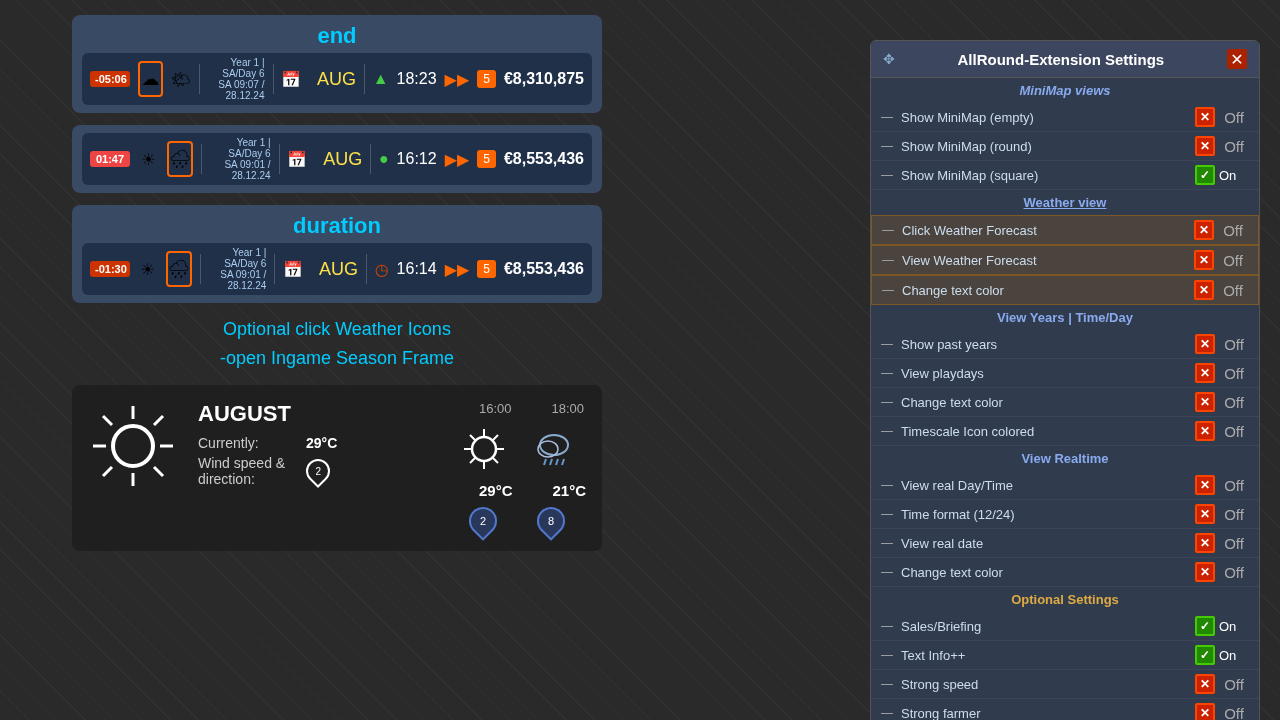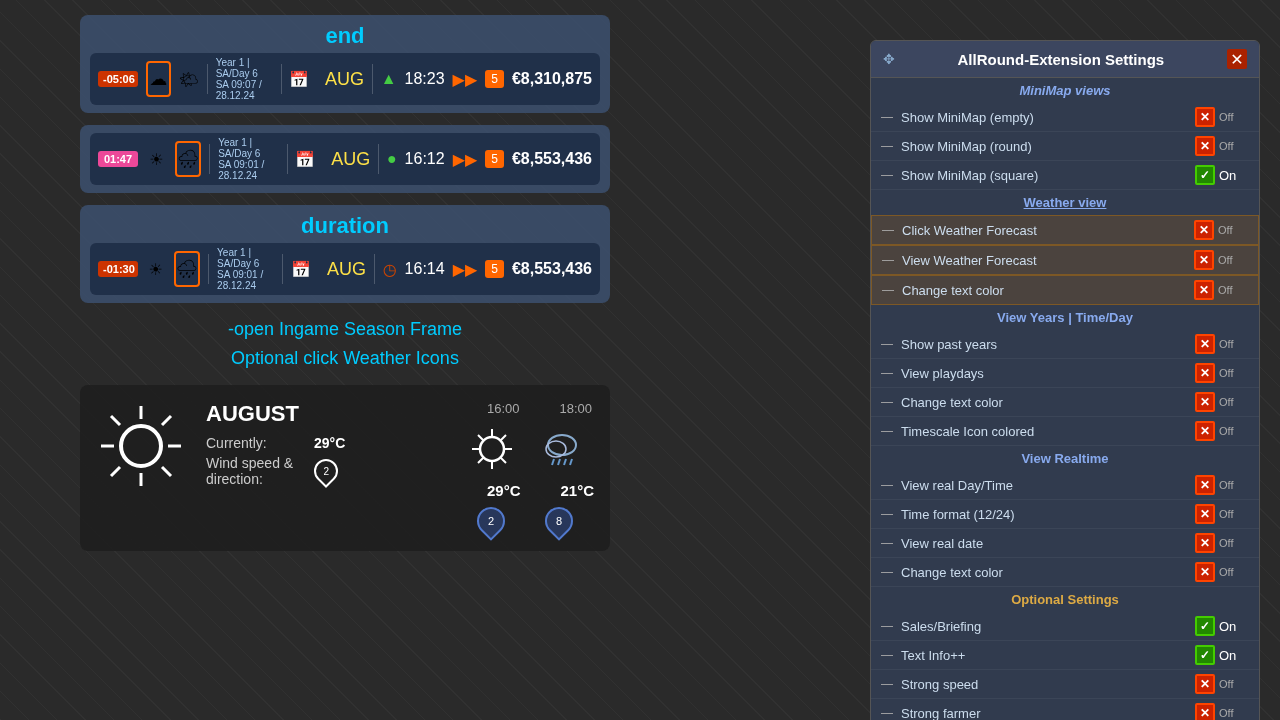--- a/index.html
+++ b/index.html
@@ -15,21 +15,21 @@
         transparent 1px,
         transparent 20px
       );
       font-family: Arial, sans-serif;
       position: relative;
     }
 
     
     .left-panel {
       position: absolute;
-      left: 80px;
+      left: 72px;
       top: 15px;
       width: 530px;
     }
 
     
     .timeline-block {
       background: rgba(60, 80, 110, 0.85);
       border-radius: 8px;
       margin-bottom: 12px;
       padding: 8px 10px;
@@ -57,21 +57,21 @@
     .time-badge {
       background: #cc3300;
       color: white;
       font-size: 11px;
       font-weight: bold;
       padding: 2px 5px;
       border-radius: 3px;
       min-width: 40px;
       text-align: center;
     }
-    .time-badge.green { background: #ec4899; }
+    .time-badge.green { background: #ef4444; }
 
     .weather-icon {
       width: 36px;
       height: 36px;
       border: 2px solid #ff6600;
       border-radius: 4px;
       display: flex;
       align-items: center;
       justify-content: center;
       font-size: 18px;
@@ -88,20 +88,21 @@
 
     .divider-v {
       width: 1px;
       height: 30px;
       background: rgba(255,255,255,0.2);
     }
 
     .year-info {
       font-size: 10px;
       color: #aaccee;
+      text-align: right;
     }
 
     .calendar-icon { font-size: 16px; }
     .month-text { font-size: 18px; font-weight: normal; color: #fde047; margin-left: 8px; }
     .time-text { font-size: 16px; color: white; }
     .arrow-icon { font-size: 16px; color: #ff6600; }
     .num-badge {
       background: #ff6600;
       color: white;
       font-size: 12px;
@@ -307,22 +308,23 @@
       align-items: center;
       justify-content: center;
       font-size: 12px;
       color: white;
       font-weight: bold;
       border-radius: 2px;
     }
 
     .toggle-label-off {
       color: #aaaaaa;
-      font-size: 11px;
+      font-size: 15px;
       min-width: 30px;
+      text-align: center;
     }
 
     .toggle-label-on {
       color: white;
       font-size: 13px;
       min-width: 30px;
     }
   </style>
 </head>
 <body>
@@ -391,22 +393,22 @@
       <div class="divider-v"></div>
       <span style="color:#cc4400; font-size:16px;">◷</span>
       <span class="time-text">16:14</span>
       <span class="arrow-icon">▶▶</span>
       <span class="num-badge">5</span>
       <span class="money-text">€8,553,436</span>
     </div>
   </div>
 
   <div class="optional-click-text">
+    <div>Optional click Weather Icons</div>
     <div>-open Ingame Season Frame</div>
-    <div>Optional click Weather Icons</div>
   </div>
 
   <div class="weather-panel">
     <div>
       <svg class="sun-svg" width="90" height="90" viewBox="0 0 90 90">
         <circle cx="45" cy="45" r="20" fill="none" stroke="white" stroke-width="4"></circle>
         <line x1="45" y1="5" x2="45" y2="18" stroke="white" stroke-width="3"></line>
         <line x1="45" y1="72" x2="45" y2="85" stroke="white" stroke-width="3"></line>
         <line x1="5" y1="45" x2="18" y2="45" stroke="white" stroke-width="3"></line>
         <line x1="72" y1="45" x2="85" y2="45" stroke="white" stroke-width="3"></line>

